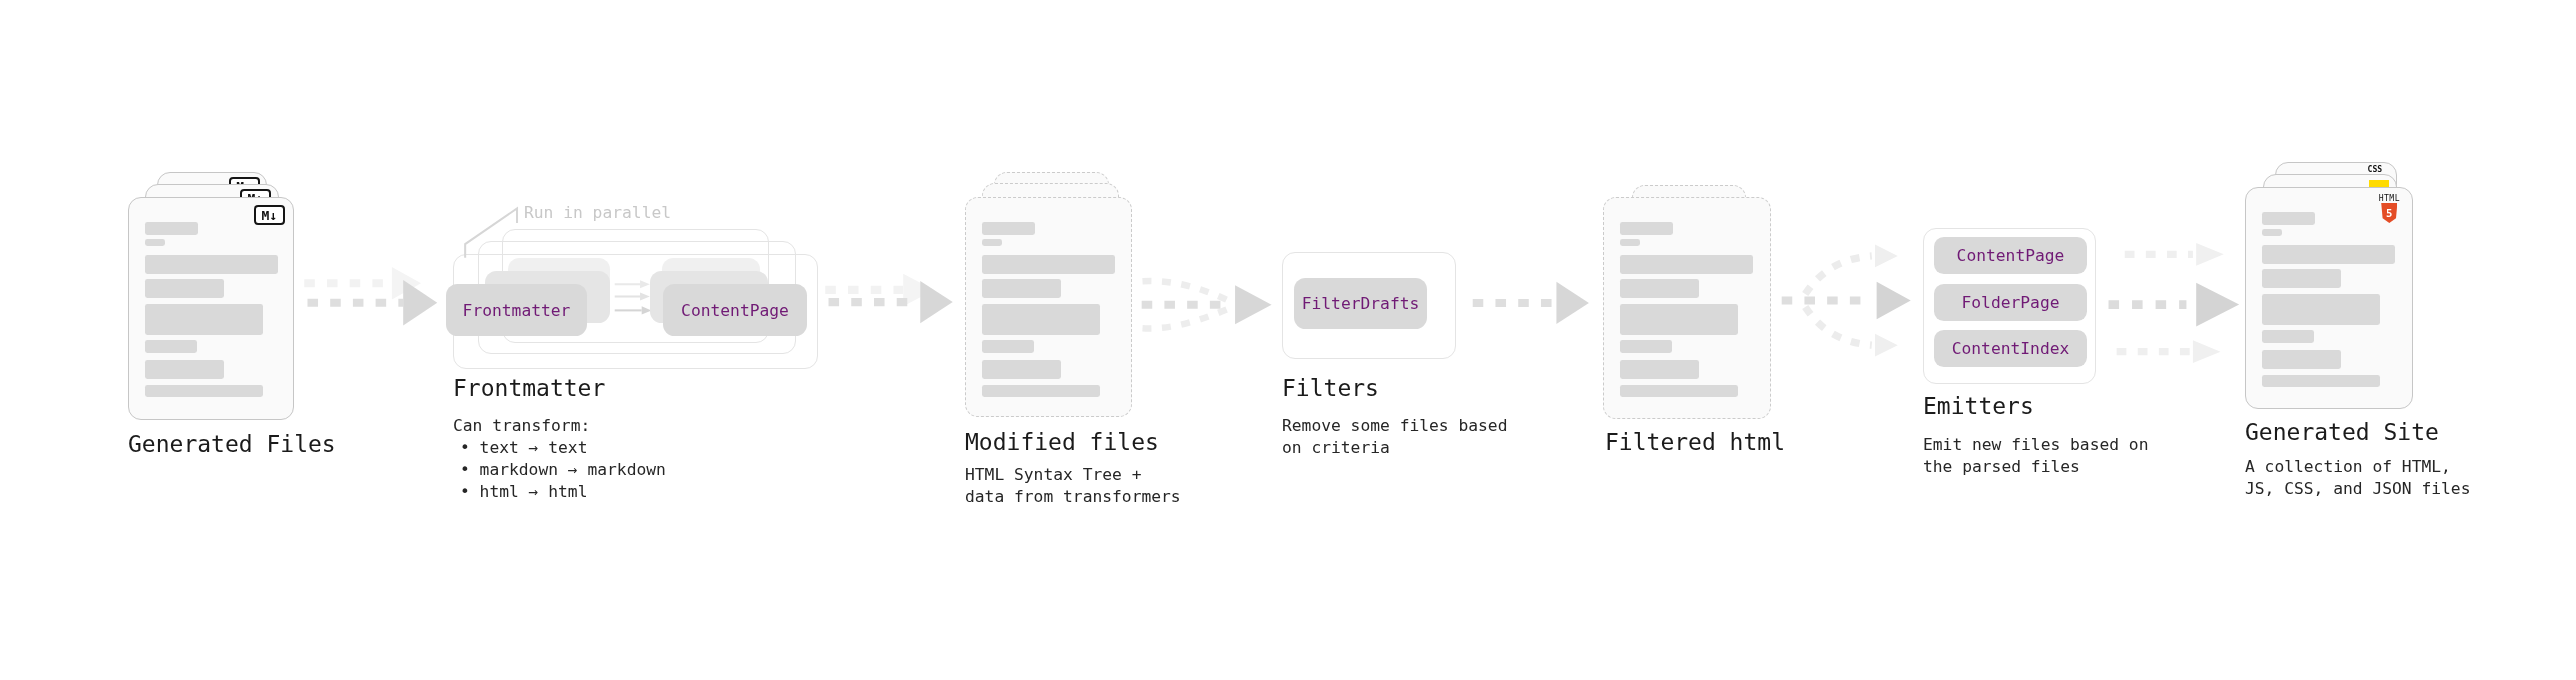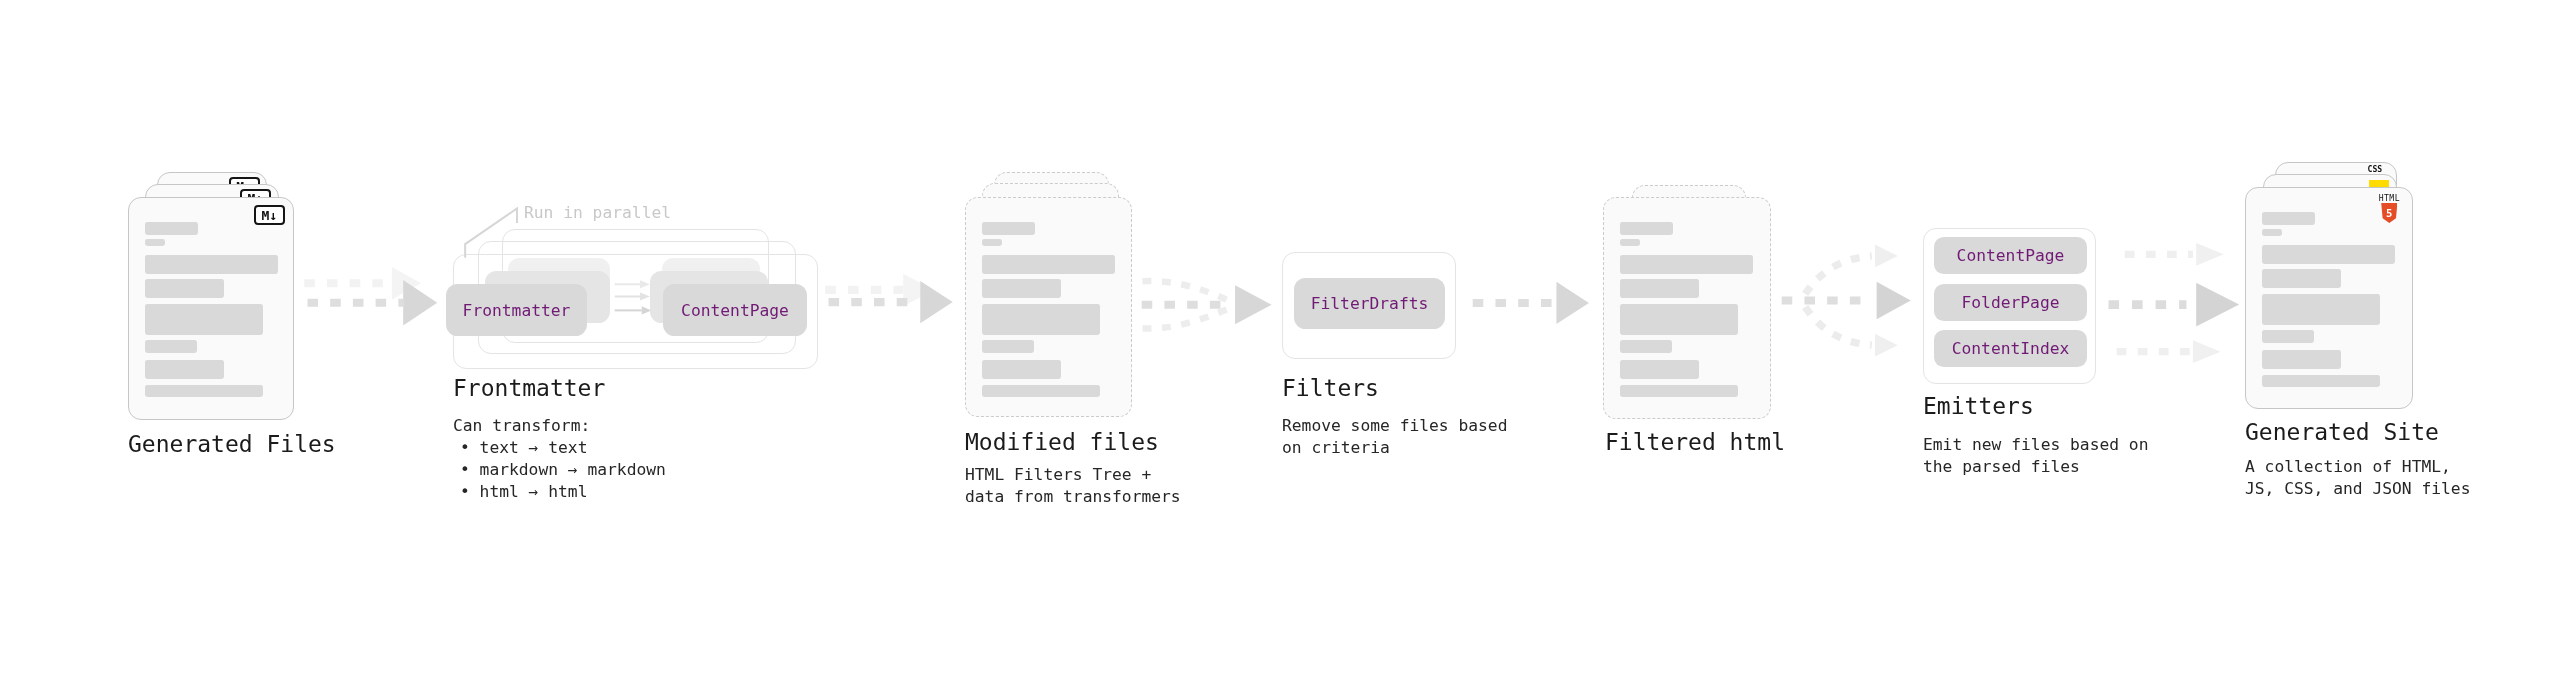--- a/index.html
+++ b/index.html
@@ -105,32 +105,32 @@
       <div class="bar" style="left: 16.3px; top: 24.4px; width: 53px; height: 12.2px;"></div>
       <div class="bar" style="left: 16.3px; top: 41px; width: 19.5px; height: 6.5px;"></div>
       <div class="bar" style="left: 16.3px; top: 57px; width: 133px; height: 18.7px;"></div>
       <div class="bar" style="left: 16.3px; top: 81px; width: 79px; height: 18.7px;"></div>
       <div class="bar" style="left: 16.3px; top: 106px; width: 118px; height: 31px;"></div>
       <div class="bar" style="left: 16.3px; top: 142px; width: 52px; height: 13px;"></div>
       <div class="bar" style="left: 16.3px; top: 162px; width: 79px; height: 18.7px;"></div>
       <div class="bar" style="left: 16.3px; top: 187px; width: 118px; height: 12.2px;"></div>
     </div>
   <div class="h" style="left:965px;top:429px">Modified files</div>
-  <div class="t" style="left:965px;top:464px">HTML Filters Tree +</div>
+  <div class="t" style="left:965px;top:464px">HTML Syntax Tree +</div>
   <div class="t" style="left:965px;top:486px">data from transformers</div>
 
   <svg class="arrow" style="left:1136px;top:268px" width="138" height="75" viewBox="0 0 170 92">
     <path d="M8,16 C45,14 80,24 114,40" fill="none" stroke="#ededed" stroke-width="8" stroke-dasharray="11 13"></path>
     <path d="M8,74 C45,76 80,64 114,50" fill="none" stroke="#ededed" stroke-width="8" stroke-dasharray="11 13"></path>
     <line x1="7" y1="45" x2="110" y2="45" stroke="#dedede" stroke-width="10" stroke-dasharray="13 15"></line>
     <polygon points="122,21 167,45 122,69" fill="#d7d7d7"></polygon>
   </svg>
 
   <div class="container" style="left:1282px;top:252px;width:174px;height:107px"></div>
-  <div class="gbox" style="left:1294px;top:278px;width:151px;height:51px">FilterDrafts</div>
+  <div class="gbox" style="left:1294px;top:278px;width:133px;height:51px">FilterDrafts</div>
   <div class="h" style="left:1282px;top:375px">Filters</div>
   <div class="t" style="left:1282px;top:415px">Remove some files based</div>
   <div class="t" style="left:1282px;top:437px">on criteria</div>
 
   <svg class="arrow" style="left:1467px;top:268px" width="126" height="65" viewBox="0 0 155 80">
     <line x1="7" y1="43" x2="108" y2="43" stroke="#dedede" stroke-width="10" stroke-dasharray="13 15"></line>
     <polygon points="110,17 150,43 110,69" fill="#d7d7d7"></polygon>
   </svg>
 
   <div class="card dashed" style="left:1632px;top:185px;width:114px;height:45px"></div>

